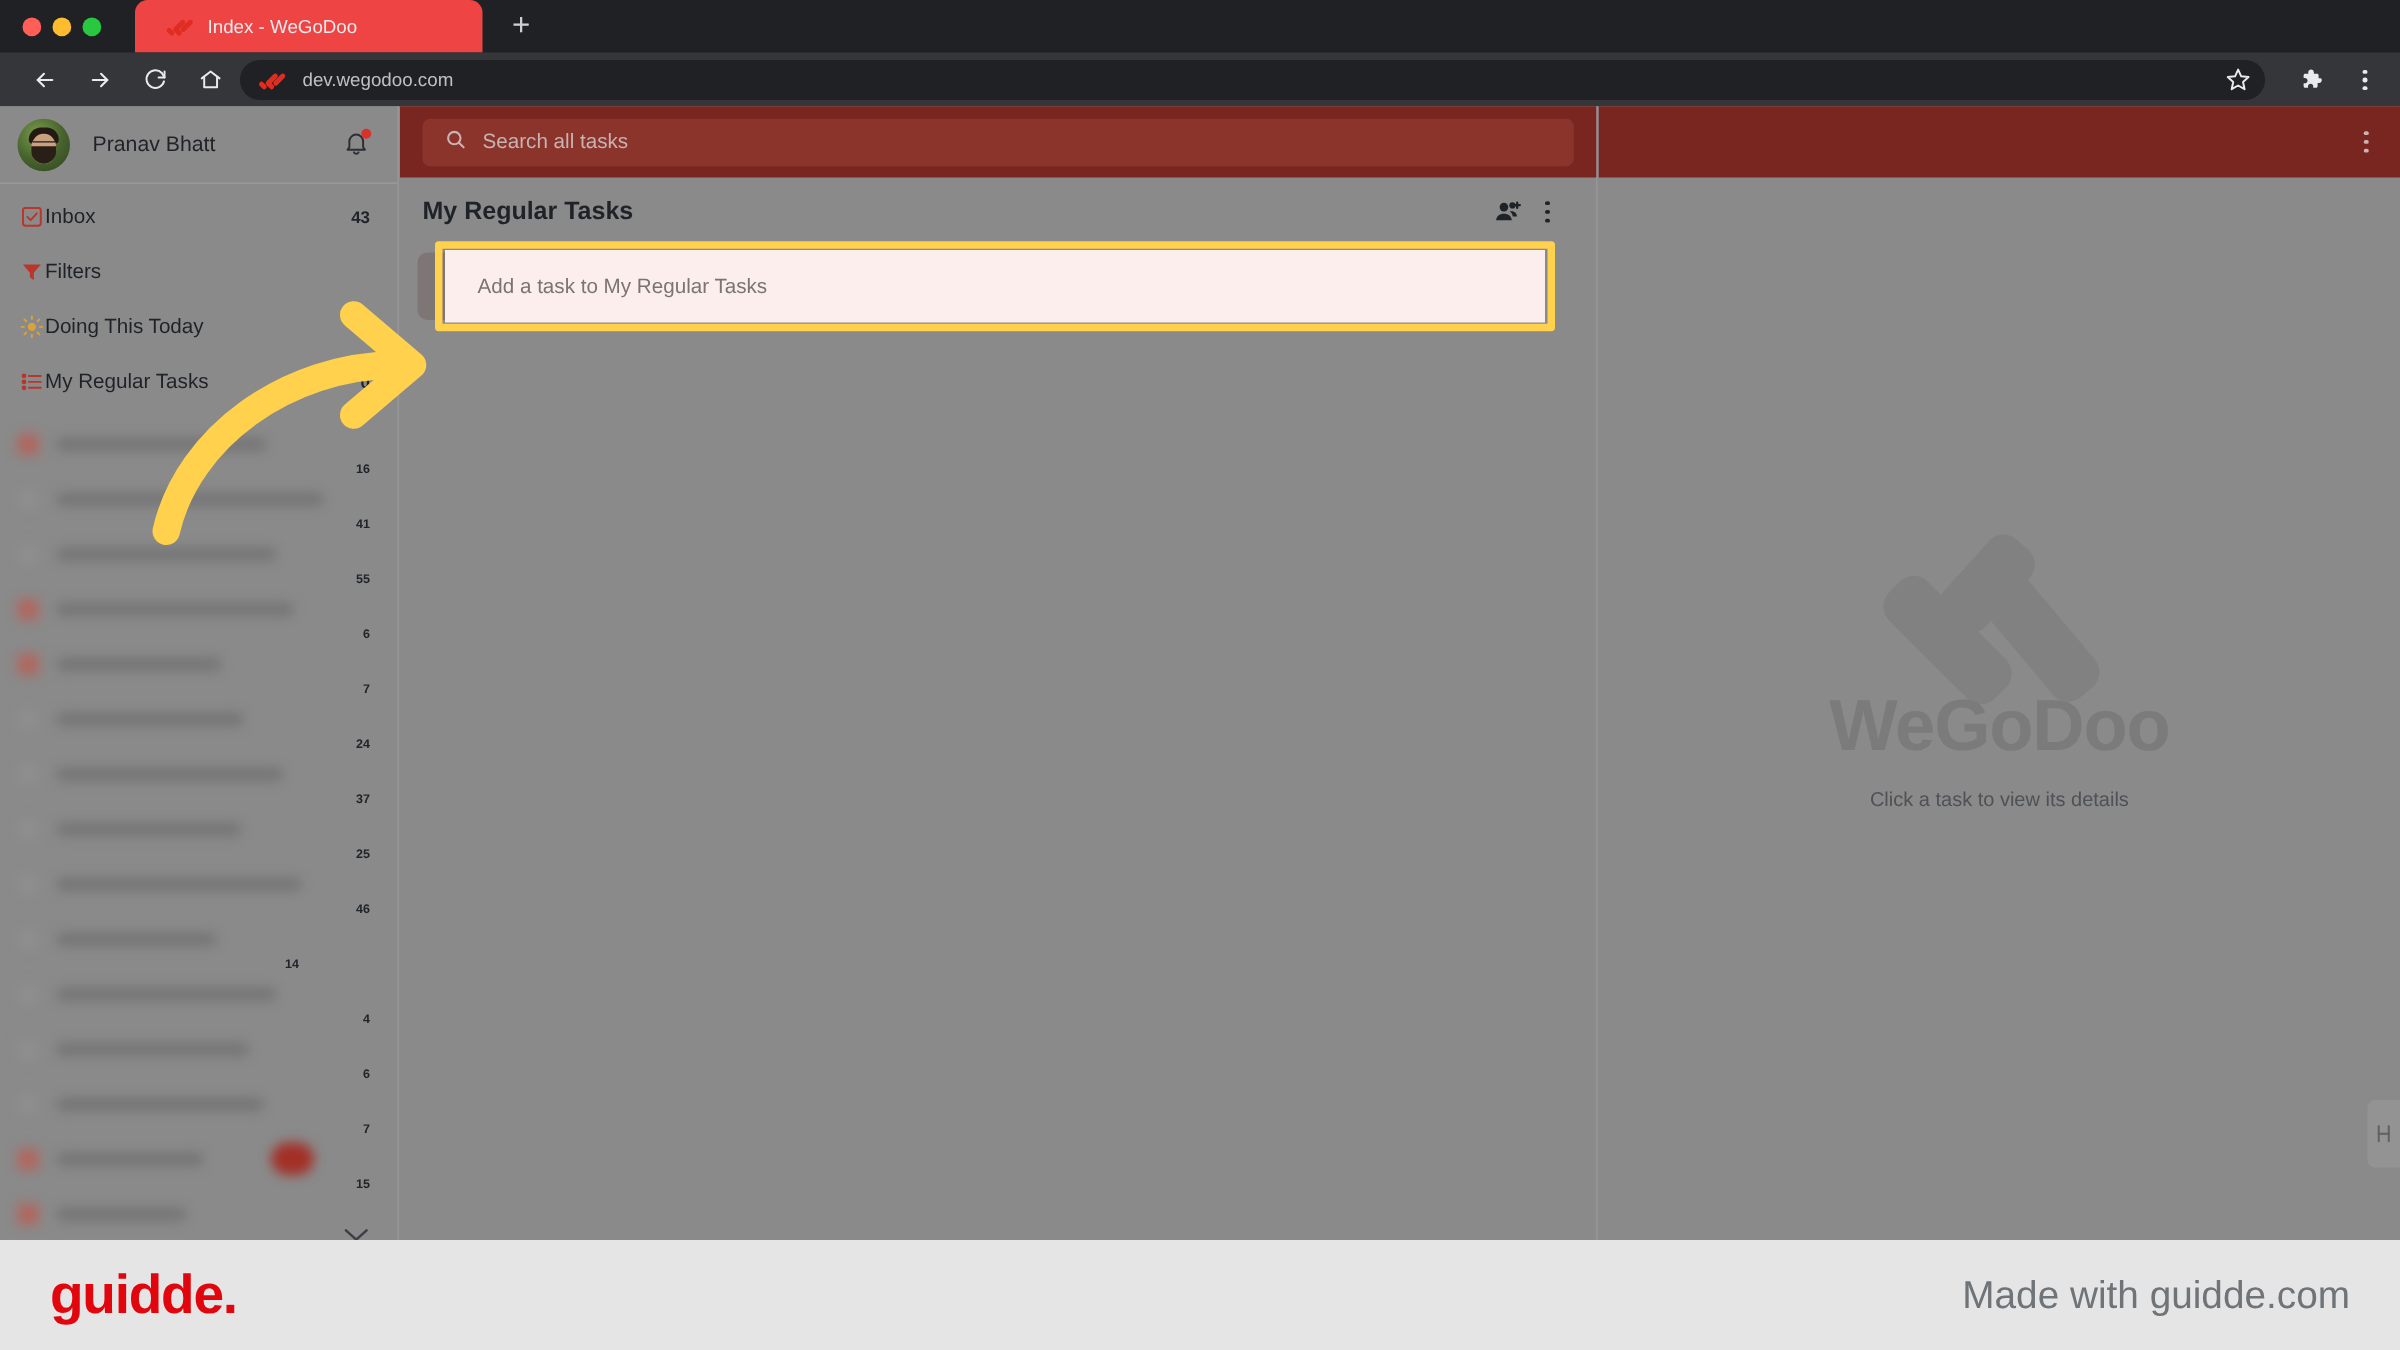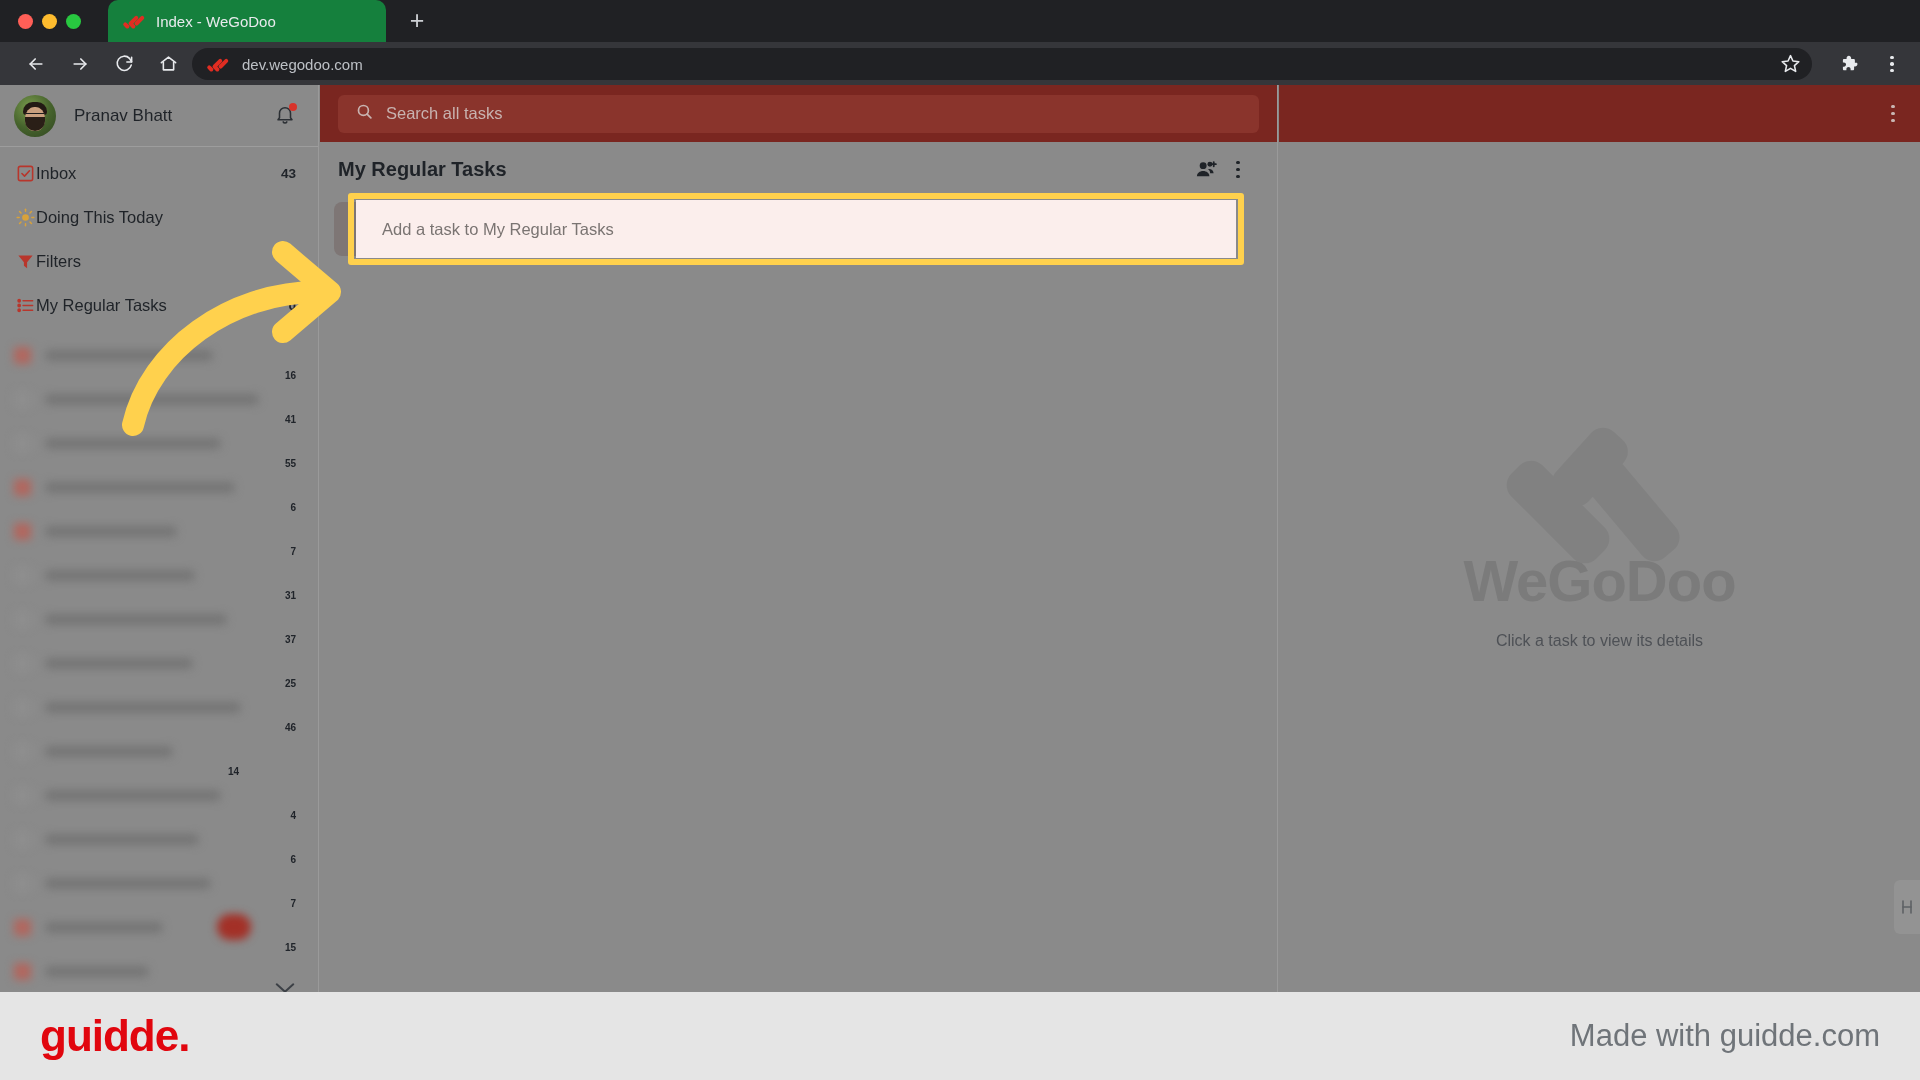--- a/index.html
+++ b/index.html
@@ -10,22 +10,22 @@
   }
   #root{position:relative;width:1920px;height:1080px;}
 
   
   .browser-chrome{position:absolute;left:0;top:0;width:1920px;height:85px;background:#202124;}
   .tabstrip{position:absolute;left:0;top:0;width:1920px;height:42px;background:#202124;}
   .traffic{position:absolute;left:18px;top:5px;width:86px;height:32px;display:flex;align-items:center;gap:9px;}
   .tl{width:15px;height:15px;border-radius:50%;}
   .tl.red{background:#ff5f57;} .tl.yellow{background:#febc2e;} .tl.green{background:#28c840;}
 
-  .tab{position:absolute;left:108px;top:0;width:278px;height:42px;background:#15803d;
-       border-radius:10px 10px 0 0;display:flex;align-items:center;padding-left:16px;gap:12px;}
+  .tab{position:absolute;left:108px;top:0;width:278px;height:42px;background:#ef4444;
+       border-radius:10px 10px 0 0;display:flex;align-items:center;padding-left:26px;gap:12px;}
   .tab-fav{width:20px;height:16px;flex:none;position:relative;}
   .tab-title{color:#e8eaed;font-size:15px;white-space:nowrap;overflow:hidden;}
   .newtab{position:absolute;left:400px;top:4px;width:34px;height:34px;border-radius:50%;
           color:#cdd0d4;font-size:25px;line-height:32px;text-align:center;font-weight:300;}
 
   .toolbar{position:absolute;left:0;top:42px;width:1920px;height:43px;background:#35363a;display:flex;align-items:center;}
   .navbtn{width:36px;height:36px;margin-left:8px;color:#e8eaed;display:flex;align-items:center;justify-content:center;}
   .navbtn:first-child{margin-left:18px;}
   .omnibox{position:absolute;left:192px;top:6px;width:1620px;height:32px;background:#202124;border-radius:16px;
            display:flex;align-items:center;padding-left:16px;gap:12px;}
@@ -239,48 +239,48 @@
                 <rect x="3" y="3" width="18" height="18" rx="2.5"></rect>
                 <polyline points="7.5,12 10.8,15.3 17,8.5" stroke-linecap="round" stroke-linejoin="round"></polyline>
               </svg>
           </span>
           <span class="nav-label">Inbox</span>
           <span class="nav-count">43</span>
         </div>
 
         <div class="nav-item">
           <span class="nav-ic">
+            <svg width="19" height="19" viewBox="0 0 24 24" fill="#b8362c">
+                <polygon points="3,4.5 21,4.5 14,13 14,20.5 10,17.5 10,13"></polygon>
+              </svg>
+          </span>
+          <span class="nav-label">Filters</span>
+          <span class="nav-count"></span>
+        </div>
+
+        <div class="nav-item">
+          <span class="nav-ic">
             <svg width="19" height="19" viewBox="0 0 24 24" fill="none" stroke="#d9a23a" stroke-width="1.9" stroke-linecap="round">
                 <circle cx="12" cy="12" r="4.2" fill="#d9a23a" stroke="none"></circle>
                 <line x1="12" y1="1.5" x2="12" y2="4"></line>
                 <line x1="12" y1="20" x2="12" y2="22.5"></line>
                 <line x1="1.5" y1="12" x2="4" y2="12"></line>
                 <line x1="20" y1="12" x2="22.5" y2="12"></line>
                 <line x1="4.5" y1="4.5" x2="6.3" y2="6.3"></line>
                 <line x1="17.7" y1="17.7" x2="19.5" y2="19.5"></line>
                 <line x1="4.5" y1="19.5" x2="6.3" y2="17.7"></line>
                 <line x1="17.7" y1="6.3" x2="19.5" y2="4.5"></line>
               </svg>
           </span>
           <span class="nav-label">Doing This Today</span>
           <span class="nav-count"></span>
         </div>
 
         <div class="nav-item">
           <span class="nav-ic">
-            <svg width="19" height="19" viewBox="0 0 24 24" fill="#b8362c">
-                <polygon points="3,4.5 21,4.5 14,13 14,20.5 10,17.5 10,13"></polygon>
-              </svg>
-          </span>
-          <span class="nav-label">Filters</span>
-          <span class="nav-count"></span>
-        </div>
-
-        <div class="nav-item">
-          <span class="nav-ic">
             <svg width="19" height="19" viewBox="0 0 24 24" fill="none" stroke="#b8362c" stroke-width="2" stroke-linecap="round">
                 <line x1="9" y1="6" x2="21" y2="6"></line>
                 <line x1="9" y1="12" x2="21" y2="12"></line>
                 <line x1="9" y1="18" x2="21" y2="18"></line>
                 <circle cx="4" cy="6" r="1.4" fill="#b8362c"></circle>
                 <circle cx="4" cy="12" r="1.4" fill="#b8362c"></circle>
                 <circle cx="4" cy="18" r="1.4" fill="#b8362c"></circle>
               </svg>
           </span>
           <span class="nav-label">My Regular Tasks</span>
@@ -363,21 +363,21 @@
           <div style="height:44px;display:flex;align-items:center;justify-content:flex-end;padding-right:22px;">
               <span class="blur-count">55</span>
             </div>
           <div style="height:44px;display:flex;align-items:center;justify-content:flex-end;padding-right:22px;">
               <span class="blur-count">6</span>
             </div>
           <div style="height:44px;display:flex;align-items:center;justify-content:flex-end;padding-right:22px;">
               <span class="blur-count">7</span>
             </div>
           <div style="height:44px;display:flex;align-items:center;justify-content:flex-end;padding-right:22px;">
-              <span class="blur-count">31</span>
+              <span class="blur-count">24</span>
             </div>
           <div style="height:44px;display:flex;align-items:center;justify-content:flex-end;padding-right:22px;">
               <span class="blur-count">37</span>
             </div>
           <div style="height:44px;display:flex;align-items:center;justify-content:flex-end;padding-right:22px;">
               <span class="blur-count">25</span>
             </div>
           <div style="height:44px;display:flex;align-items:center;justify-content:flex-end;padding-right:22px;">
               <span class="blur-count">46</span>
             </div>

